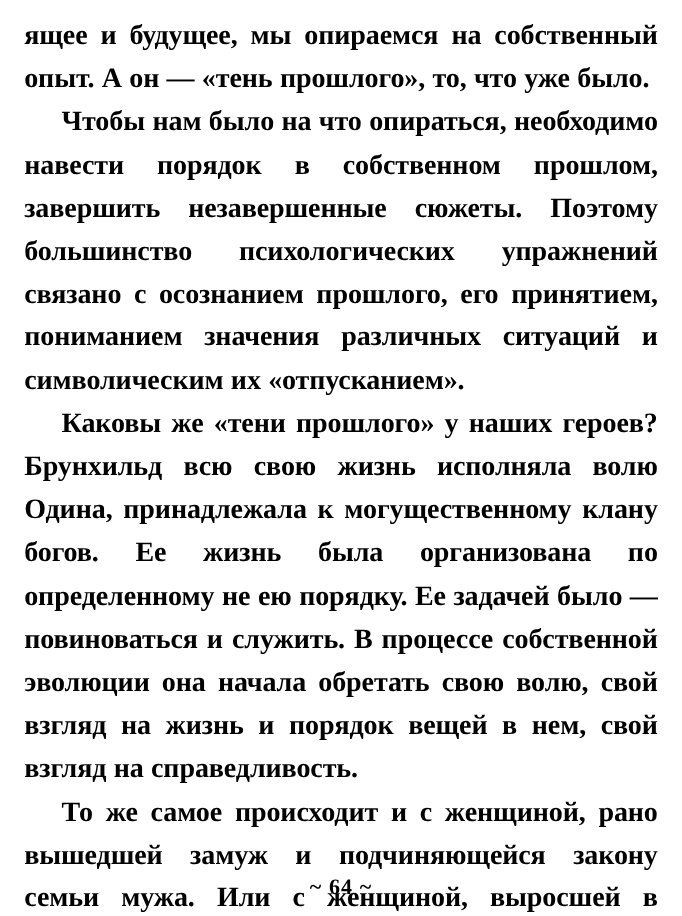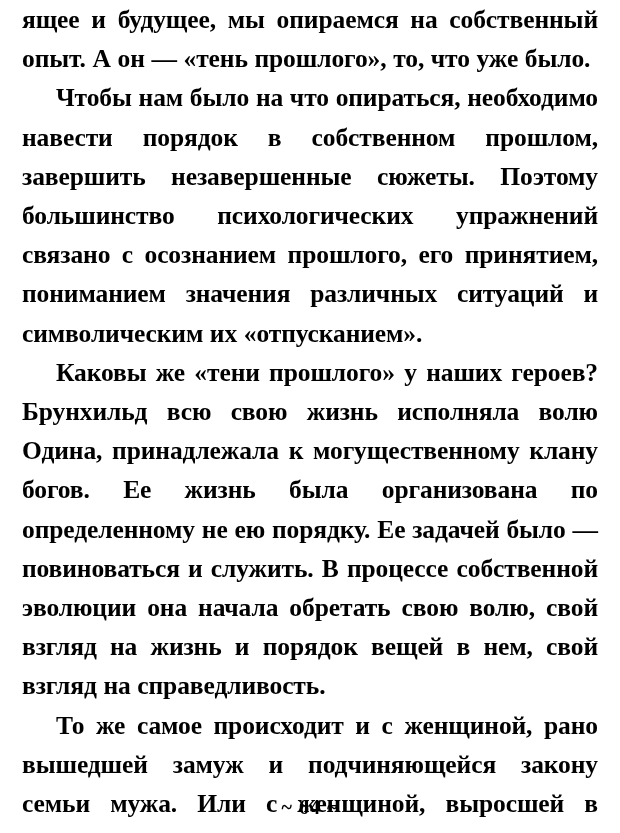--- a/index.html
+++ b/index.html
@@ -12,21 +12,21 @@
     background: #ffffff;
     font-family: "Liberation Serif", "DejaVu Serif", serif;
     color: #000000;
     overflow: hidden;
   }
   .page {
     position: relative;
     width: 620px;
     height: 833px;
     box-sizing: border-box;
-    padding: 0 22px 0 22px;
+    padding: 12px 22px 0 22px;
   }
   .textblock {
     width: 576px;
   }
   p {
     margin: 0;
     font-size: 25.5px;
     line-height: 39.2px;
     text-align: justify;
     text-justify: inter-word;

